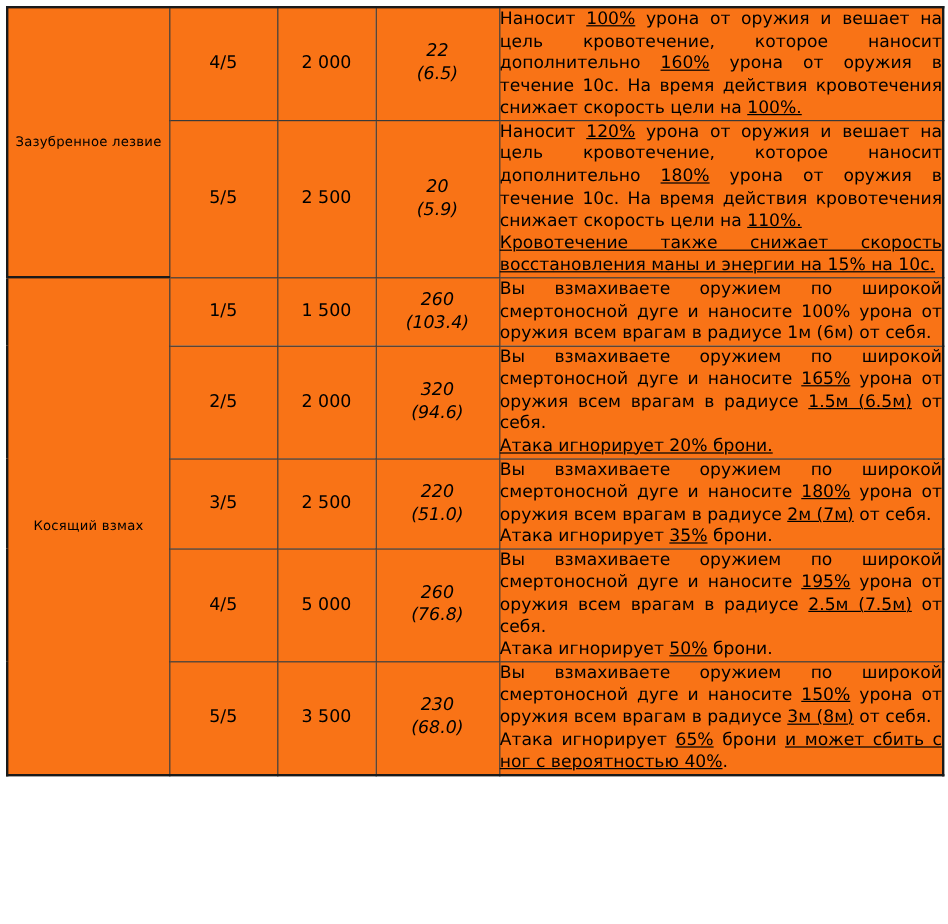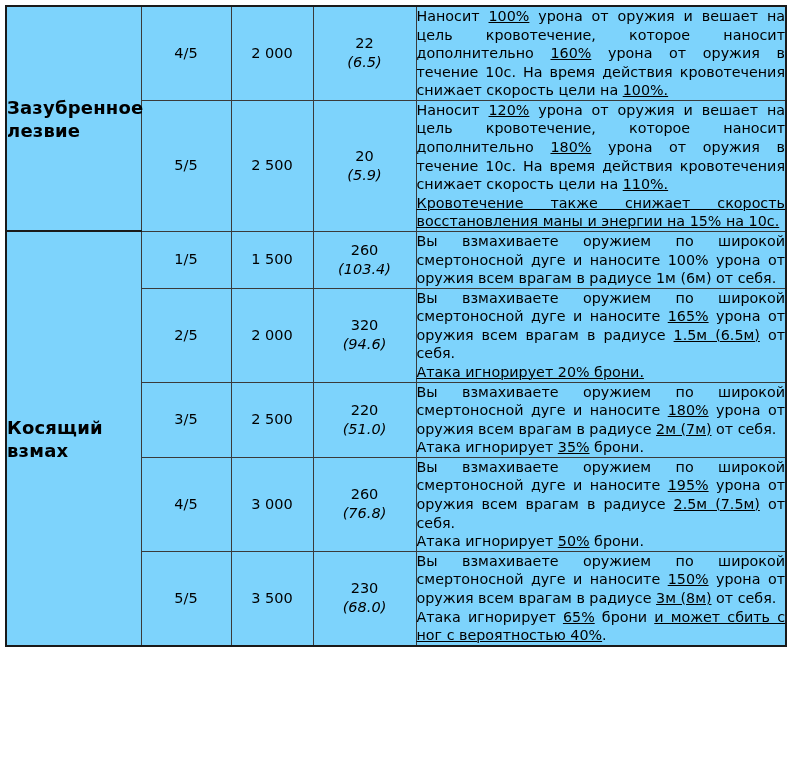--- a/index.html
+++ b/index.html
@@ -18,43 +18,43 @@
     border-collapse: collapse;
     table-layout: fixed;
     margin: 5px 0 0 5px;
     width: 780px;
     border: 2px solid #1a1a1a;
   }
   #skill-table td {
     border: 1px solid #3a3a3a;
     vertical-align: middle;
     padding: 0;
-    background: #7dd3fc;
+    background: #f97316;
   }
   
   col.c-skill  { width: 135px; }
   col.c-rank   { width: 90px;  }
   col.c-cost   { width: 82px;  }
   col.c-cd     { width: 103px; }
   col.c-desc   { width: 370px; }
 
   td.skill-name {
-    text-align: left;
-    font-weight: bold;
-    font-size: 18px;
+    text-align: center;
+    font-weight: normal;
+    font-size: 11px;
     line-height: 1.28;
     letter-spacing: 0.2px;
     border-right: 1px solid #3a3a3a;
   }
   td.rank, td.cost, td.cooldown {
     text-align: center;
     font-size: 14.5px;
     line-height: 1.32;
   }
-  td.cooldown .cd-main { display: block; }
+  td.cooldown .cd-main { display: block; font-style: italic; }
   td.cooldown .cd-sub  { display: block; font-style: italic; }
 
   td.desc {
     text-align: justify;
     text-justify: inter-word;
     font-size: 14.3px;
     line-height: 1.30;
     padding: 3px 5px 3px 6px;
     vertical-align: top;
     hyphens: none;
@@ -143,21 +143,21 @@
           <span class="cd-main">220</span>
           <span class="cd-sub">(51.0)</span>
         </td>
         <td class="desc">
           <p><span>Вы взмахиваете оружием по широкой смертоносной дуге и наносите </span><u>180%</u><span> урона от оружия всем врагам в радиусе </span><u>2м (7м)</u><span> от себя.</span></p>
           <p><span>Атака игнорирует </span><u>35%</u><span> брони.</span></p>
         </td>
       </tr>
       <tr>
         <td class="rank">4/5</td>
-        <td class="cost">3 000</td>
+        <td class="cost">5 000</td>
         <td class="cooldown">
           <span class="cd-main">260</span>
           <span class="cd-sub">(76.8)</span>
         </td>
         <td class="desc">
           <p><span>Вы взмахиваете оружием по широкой смертоносной дуге и наносите </span><u>195%</u><span> урона от оружия всем врагам в радиусе </span><u>2.5м (7.5м)</u><span> от себя.</span></p>
           <p><span>Атака игнорирует </span><u>50%</u><span> брони.</span></p>
         </td>
       </tr>
       <tr>

